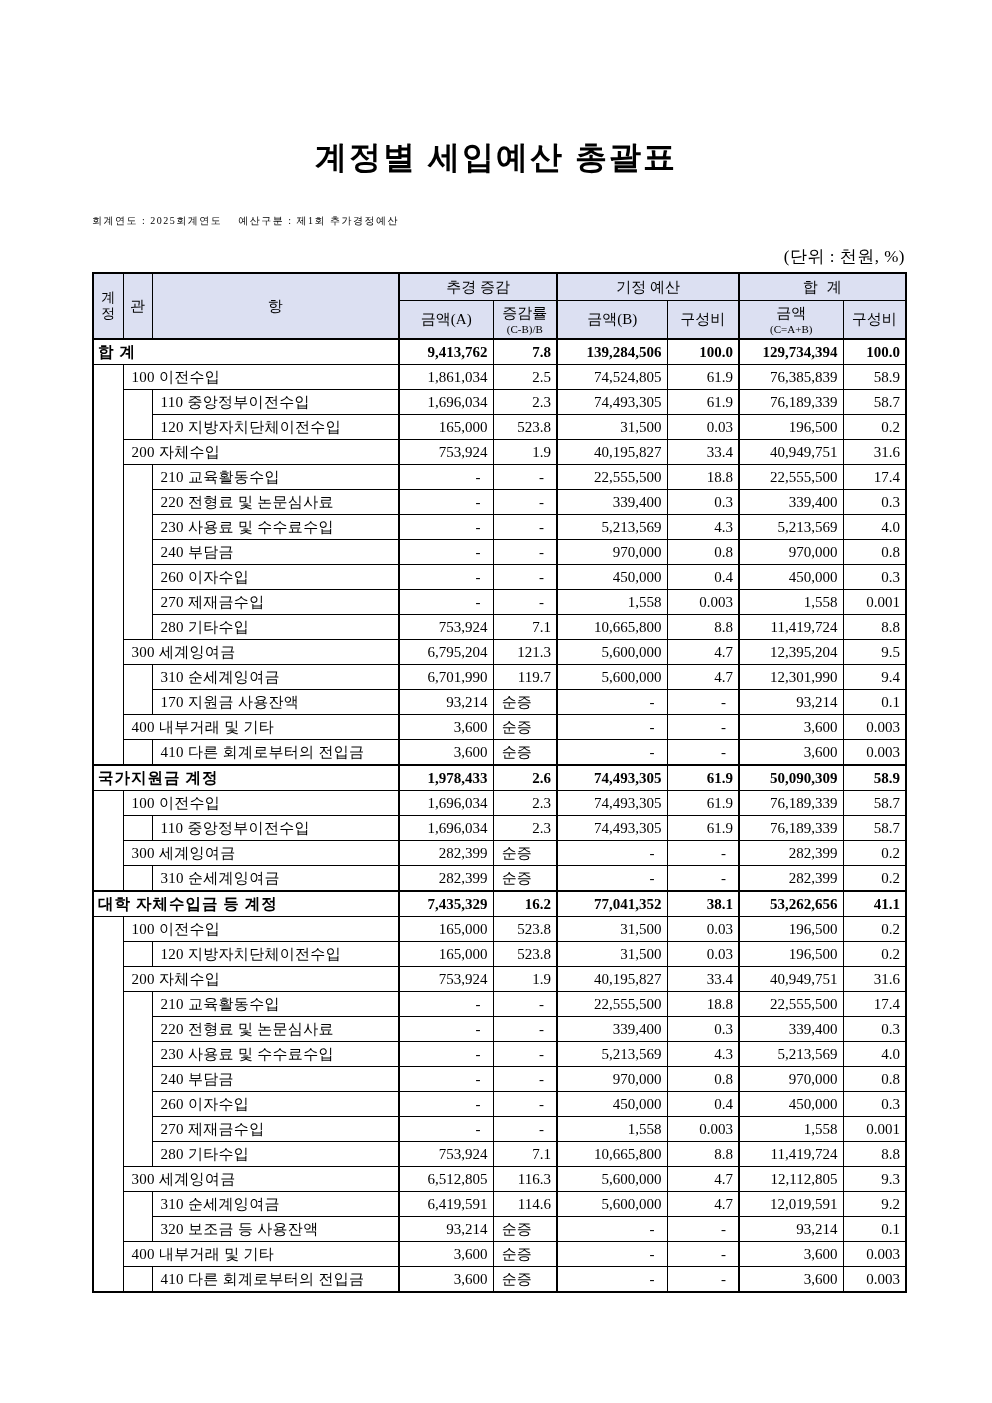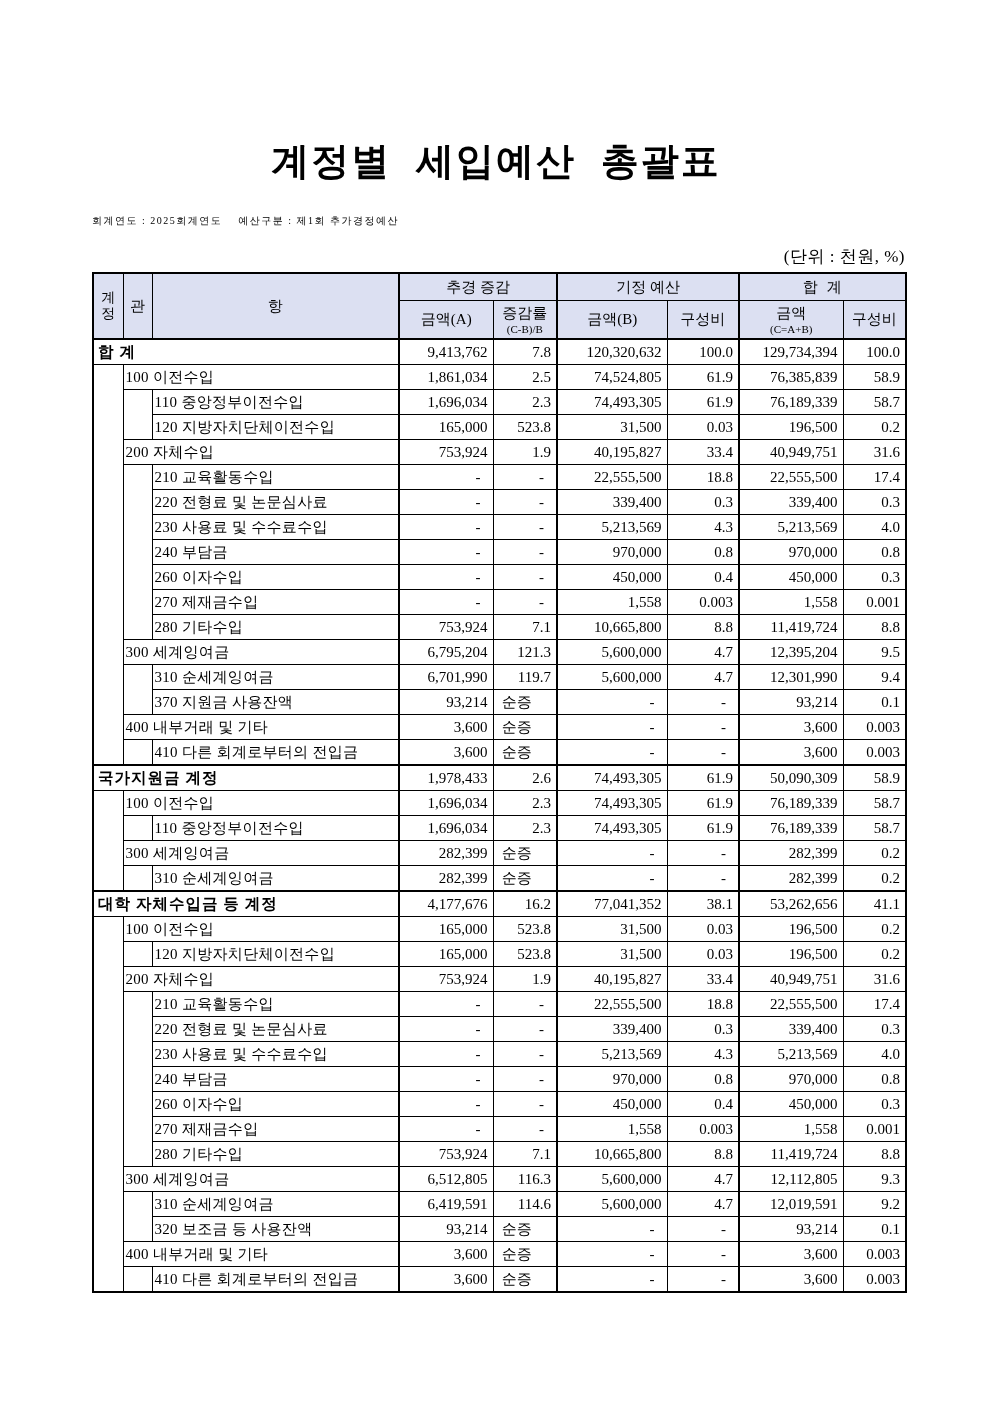--- a/index.html
+++ b/index.html
@@ -6,22 +6,22 @@
   body {
     width:992px; height:1403px;
     font-family:"Liberation Serif","DejaVu Serif",serif;
     color:#000;
   }
   .page { position:relative; width:992px; height:1403px; background:#fff; overflow:hidden; }
 
   .doc-title {
     position:absolute; top:136px; left:0; width:100%;
     text-align:center;
-    font-family:Liberation Mono, monospace;
-    font-size:38px; font-weight:bold; letter-spacing:2px;
+    font-family:Liberation Sans, sans-serif;
+    font-size:32px; font-weight:bold; letter-spacing:2px;
   }
   .meta-line {
     position:absolute; top:214px; left:92px;
     font-size:10px; letter-spacing:1.5px; white-space:pre;
   }
   .unit-note {
     position:absolute; top:245px; right:87px;
     font-size:17px; letter-spacing:0.5px;
   }
 
@@ -34,26 +34,26 @@
 
   thead th { background:#dce0f2; font-size:15px; text-align:center; vertical-align:middle; }
   thead tr.grp th { height:26px; }
   thead tr.sub th { height:37px; }
   thead { border-bottom:2px solid #000; }
   th.vhead { white-space:pre-line; line-height:1.12; font-size:14px; }
   .formula { display:block; font-size:11px; line-height:1; margin-top:1px; letter-spacing:0; }
   th.wide { letter-spacing:0.5px; white-space:pre; }
 
   tbody td { height:24px; font-size:15px; vertical-align:middle; line-height:1; }
-  td.label { text-align:left; padding-left:2px; letter-spacing:0.3px; white-space:nowrap; }
+  td.label { text-align:left; padding-left:8px; letter-spacing:0.3px; white-space:nowrap; }
   td.l0 { font-weight:bold; padding-left:4px; font-size:15.5px; letter-spacing:1px; }
   td.num { text-align:right; padding-right:5px; }
   td.dash { padding-right:12px; }
   td.center { text-align:center; padding-right:16px; }
-  .bold { font-weight:normal; }
+  .bold { font-weight:bold; }
   tr.section td { border-top:2px solid #000; }
   .thick-left { border-left:2px solid #000 !important; }
 </style>
 </head>
 <body>
 
 <div class="page">
 
   <div class="doc-title">계정별 세입예산 총괄표</div>
 
@@ -96,21 +96,21 @@
           <span class="formula">(C=A+B)</span>
         </th>
         <th>구성비</th>
       </tr>
     </thead>
     <tbody>
         <tr class="section">
           <td class="label l0" colspan="3">합 계</td>
           <td class="num bold thick-left">9,413,762</td>
           <td class="num bold">7.8</td>
-          <td class="num bold thick-left">120,320,632</td>
+          <td class="num bold thick-left">139,284,506</td>
           <td class="num bold">100.0</td>
           <td class="num bold thick-left">129,734,394</td>
           <td class="num bold">100.0</td>
         </tr>
         <tr>
           <td rowspan="16"></td>
           <td class="label l1" colspan="2">100 이전수입</td>
           <td class="num thick-left">1,861,034</td>
           <td class="num">2.5</td>
           <td class="num thick-left">74,524,805</td>
@@ -223,21 +223,21 @@
           <td rowspan="2"></td>
           <td class="label l2">310 순세계잉여금</td>
           <td class="num thick-left">6,701,990</td>
           <td class="num">119.7</td>
           <td class="num thick-left">5,600,000</td>
           <td class="num">4.7</td>
           <td class="num thick-left">12,301,990</td>
           <td class="num">9.4</td>
         </tr>
         <tr>
-          <td class="label l2">370 지원금 사용잔액</td>
+          <td class="label l2">170 지원금 사용잔액</td>
           <td class="num thick-left">93,214</td>
           <td class="num center">순증</td>
           <td class="num dash thick-left">-</td>
           <td class="num dash">-</td>
           <td class="num thick-left">93,214</td>
           <td class="num">0.1</td>
         </tr>
         <tr>
           <td class="label l1" colspan="2">400 내부거래 및 기타</td>
           <td class="num thick-left">3,600</td>
@@ -300,21 +300,21 @@
           <td class="label l2">310 순세계잉여금</td>
           <td class="num thick-left">282,399</td>
           <td class="num center">순증</td>
           <td class="num dash thick-left">-</td>
           <td class="num dash">-</td>
           <td class="num thick-left">282,399</td>
           <td class="num">0.2</td>
         </tr>
         <tr class="section">
           <td class="label l0" colspan="3">대학 자체수입금 등 계정</td>
-          <td class="num bold thick-left">4,177,676</td>
+          <td class="num bold thick-left">7,435,329</td>
           <td class="num bold">16.2</td>
           <td class="num bold thick-left">77,041,352</td>
           <td class="num bold">38.1</td>
           <td class="num bold thick-left">53,262,656</td>
           <td class="num bold">41.1</td>
         </tr>
         <tr>
           <td rowspan="15"></td>
           <td class="label l1" colspan="2">100 이전수입</td>
           <td class="num thick-left">165,000</td>

